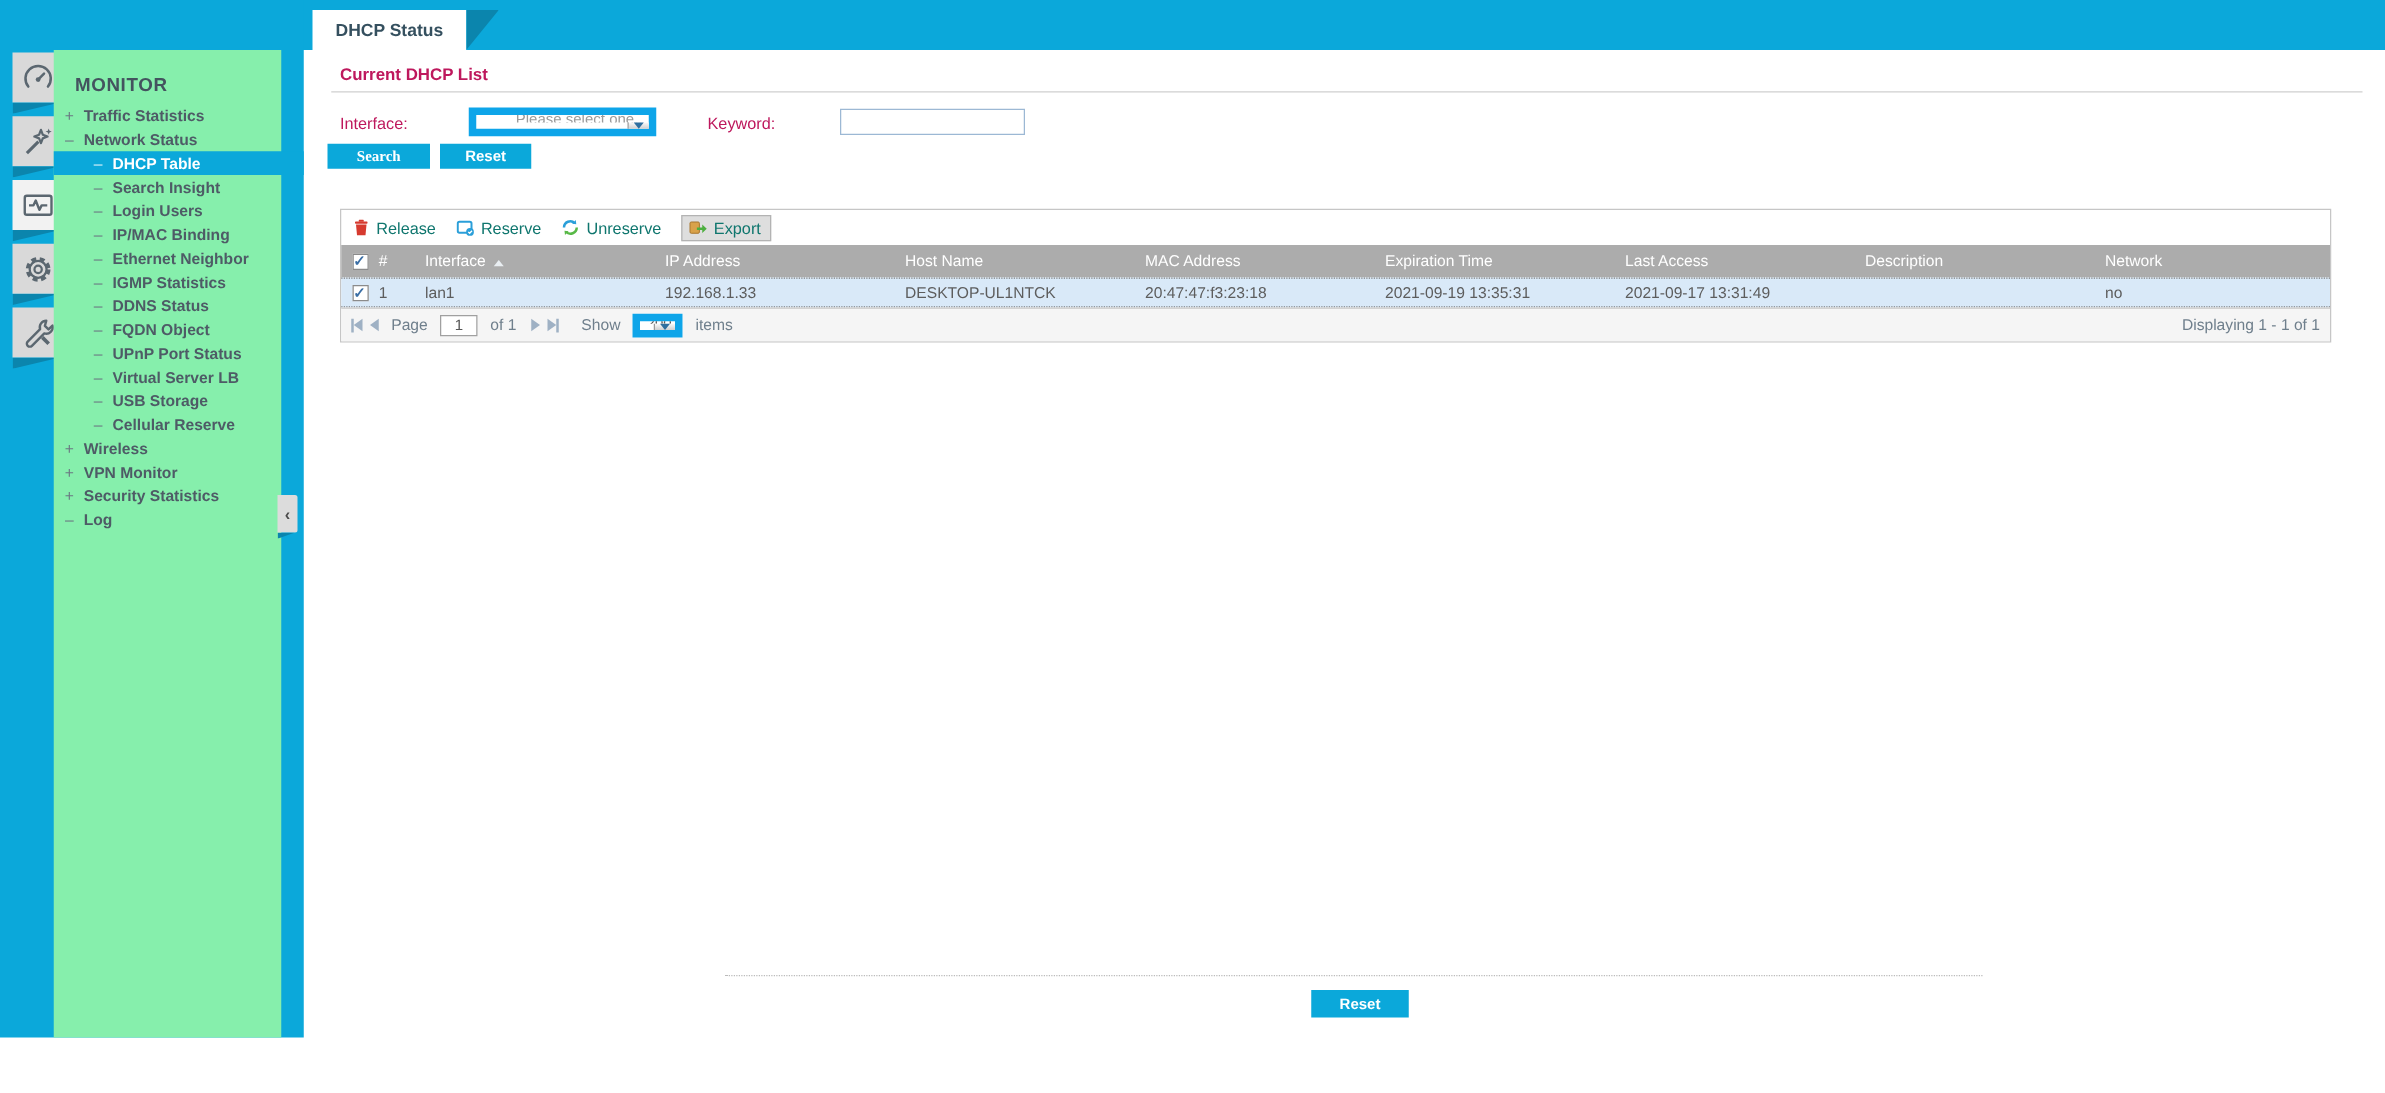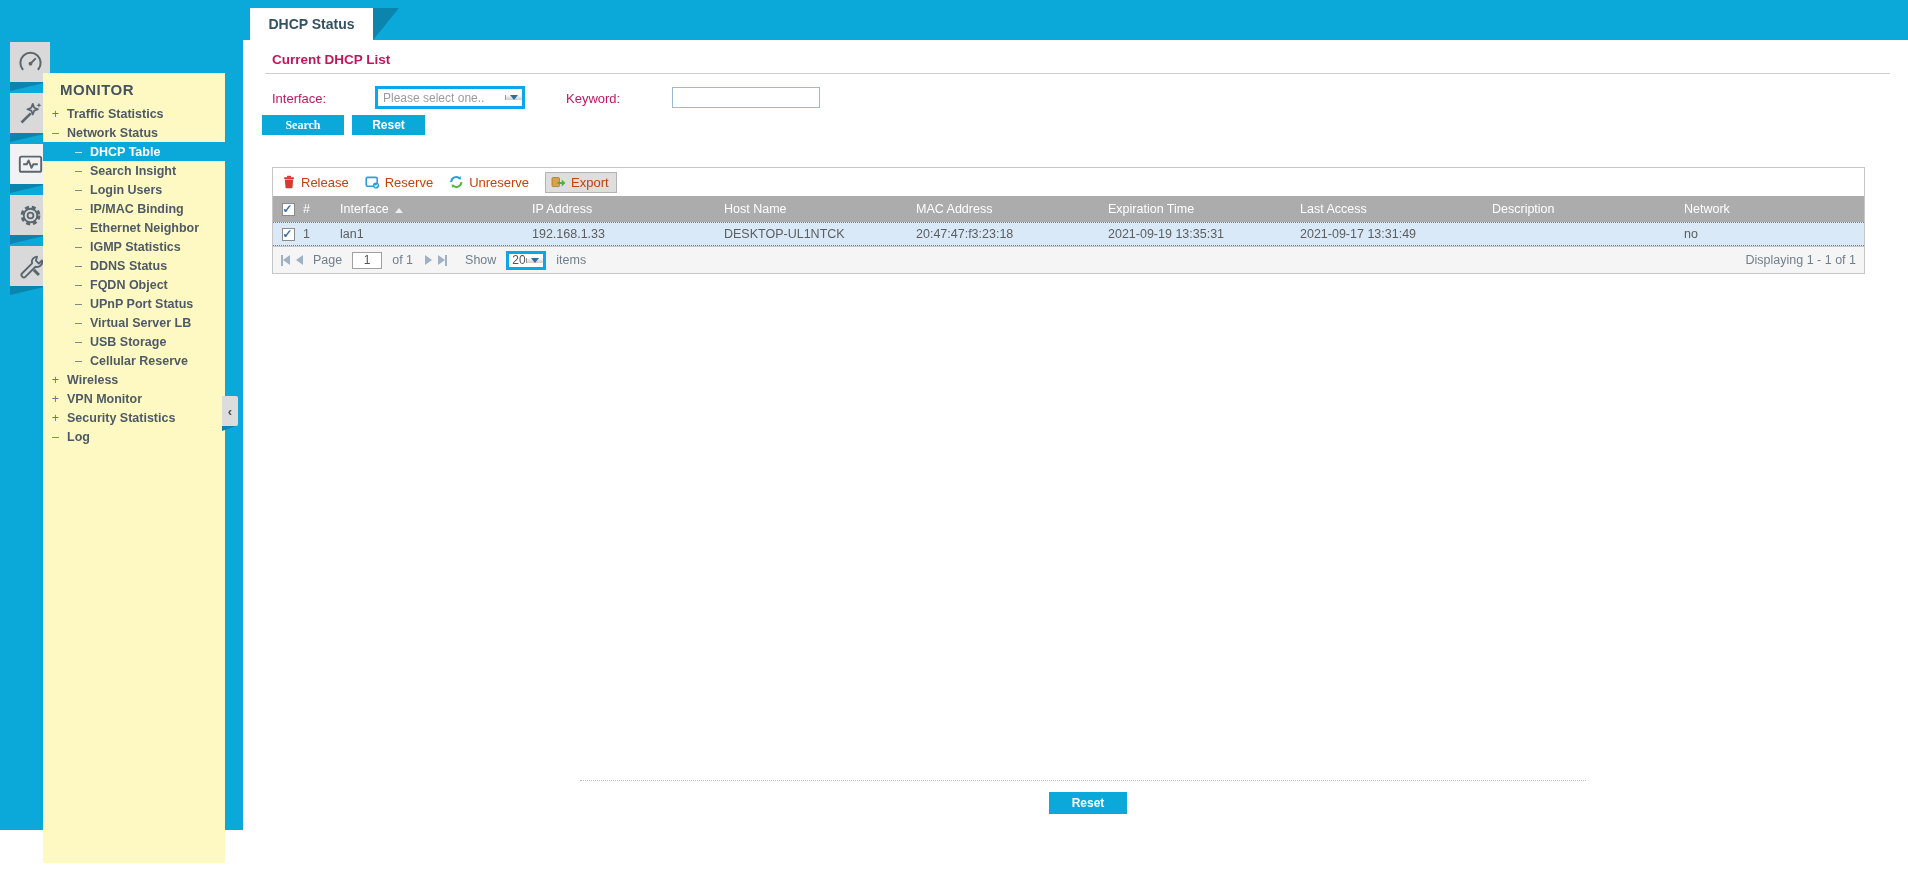--- a/index.html
+++ b/index.html
@@ -27,21 +27,21 @@
     display:flex; align-items:center; justify-content:center;
   }
   .rail-icon.active { background:#f2f2f2; }
   .rail-icon .fold {
     position:absolute; left:0; top:40px; width:38px; height:9px; background:#0b85ad;
     clip-path:polygon(0 0, 100% 0, 0 100%);
   }
   .rail-icon svg { width:27px; height:27px; }
   .menu {
     position:absolute; left:43px; top:40px; width:182px; height:790px;
-    background:#fef9c3; padding-top:6px;margin-top:33px;
+    background:#86efac; padding-top:18px;
   }
   .menu-title { font-size:15px; font-weight:bold; color:#44535f; letter-spacing:.5px; padding:2px 0 6px 17px; }
   .mi { display:flex; align-items:center; height:19px; font-size:12.5px; font-weight:bold; color:#4e5b66; cursor:pointer; }
   .mi .pfx { width:11px; text-align:center; font-weight:normal; color:#6b7782; }
   .mi.lvl1 { padding-left:7px; }
   .mi.lvl1 .lbl { margin-left:6px; }
   .mi.lvl2 { padding-left:30px; }
   .mi.lvl2 .lbl { margin-left:6px; }
   .mi.selected { background:#0ba8da; color:#ffffff; margin-right:-18px; }
   .mi.selected .pfx { color:#d9f2fa; }
@@ -53,38 +53,38 @@
   .collapse-handle::after {
     content:''; position:absolute; left:0; top:30px; width:14px; height:5px;
     background:#0b85ad; clip-path:polygon(0 0, 100% 0, 0 100%);
   }
   
   .content { position:absolute; left:243px; top:40px; width:1665px; height:790px; background:#fff; }
   .heading { position:absolute; left:29px; top:12px; font-size:13.5px; font-weight:bold; color:#be185d; }
   .heading-rule { position:absolute; left:22px; top:33px; width:1625px; height:1px; background:#cfcfcf; }
   .fld-label { position:absolute; font-size:13px; color:#be185d; }
   .sel {
-    position:absolute; height:23px; background:#fff; border:3px solid #0ea5e9;
-    display:flex; align-items:center; font-size:12px;
+    position:absolute; height:23px; background:#fff; border:6px solid #0ea5e9;
+    display:flex; align-items:flex-end; font-size:12px;flex-direction:column;
   }
   .sel .sel-text { flex:1; display:flex; align-items:center; padding:0 5px; color:#9b9b9b; overflow:hidden; white-space:nowrap; }
   .sel .sel-btn {
     width:17px; border-left:1px solid #9a9a9a; background:linear-gradient(#fafafa,#cfcfcf);
     display:flex; align-items:center; justify-content:center;
   }
   .tri-dn { width:0; height:0; border-left:4px solid transparent; border-right:4px solid transparent; border-top:5px solid #2f6f9f; }
   .txt-input { position:absolute; height:21px; border:1px solid #9cb8d4; background:#fff; padding:0 4px; font-size:12px; color:#444; font-family:"Liberation Sans",sans-serif; }
   .btn {
     position:absolute; background:#0ba8da; color:#fff; border:none; font-weight:bold;
     font-size:12px; font-family:"Liberation Sans",sans-serif; cursor:pointer; text-align:center;
   }
   
   .tablebox { position:absolute; left:29px; top:127px; width:1593px; border:1px solid #c6c6c6; background:#fff; }
   .tb-toolbar { height:28px; display:flex; align-items:center; padding-left:9px; }
-  .tb-item { display:flex; align-items:center; margin-right:16px; font-size:13px; color:#c2410c; cursor:pointer; }
+  .tb-item { display:flex; align-items:center; margin-right:16px; font-size:13px; color:#0f766e; cursor:pointer; }
   .tb-item svg { margin-right:5px; }
   .tb-item.pressed { background:#dedede; border:1px solid #b3b3b3; padding:2px 7px 2px 5px; margin-right:0; }
   .thead { height:26px; background:#acacac; display:flex; align-items:center; color:#fff; font-size:12.5px; }
   .trow { height:24px; background:#d9e9f8; display:flex; align-items:center; color:#5d5d5d; font-size:12.5px;
           border-top:1px dotted #7e7e7e; border-bottom:1px dotted #7e7e7e; }
   .c-chk { width:30px; display:flex; justify-content:center; }
   .c-num { width:33px; }
   .c-std { width:192px; padding-left:4px; overflow:hidden; white-space:nowrap; }
   .c-last { flex:1; padding-left:4px; }
   .checkbox { width:13px; height:13px; background:#fff; border:1px solid #8b8b8b; position:relative; cursor:pointer; }

